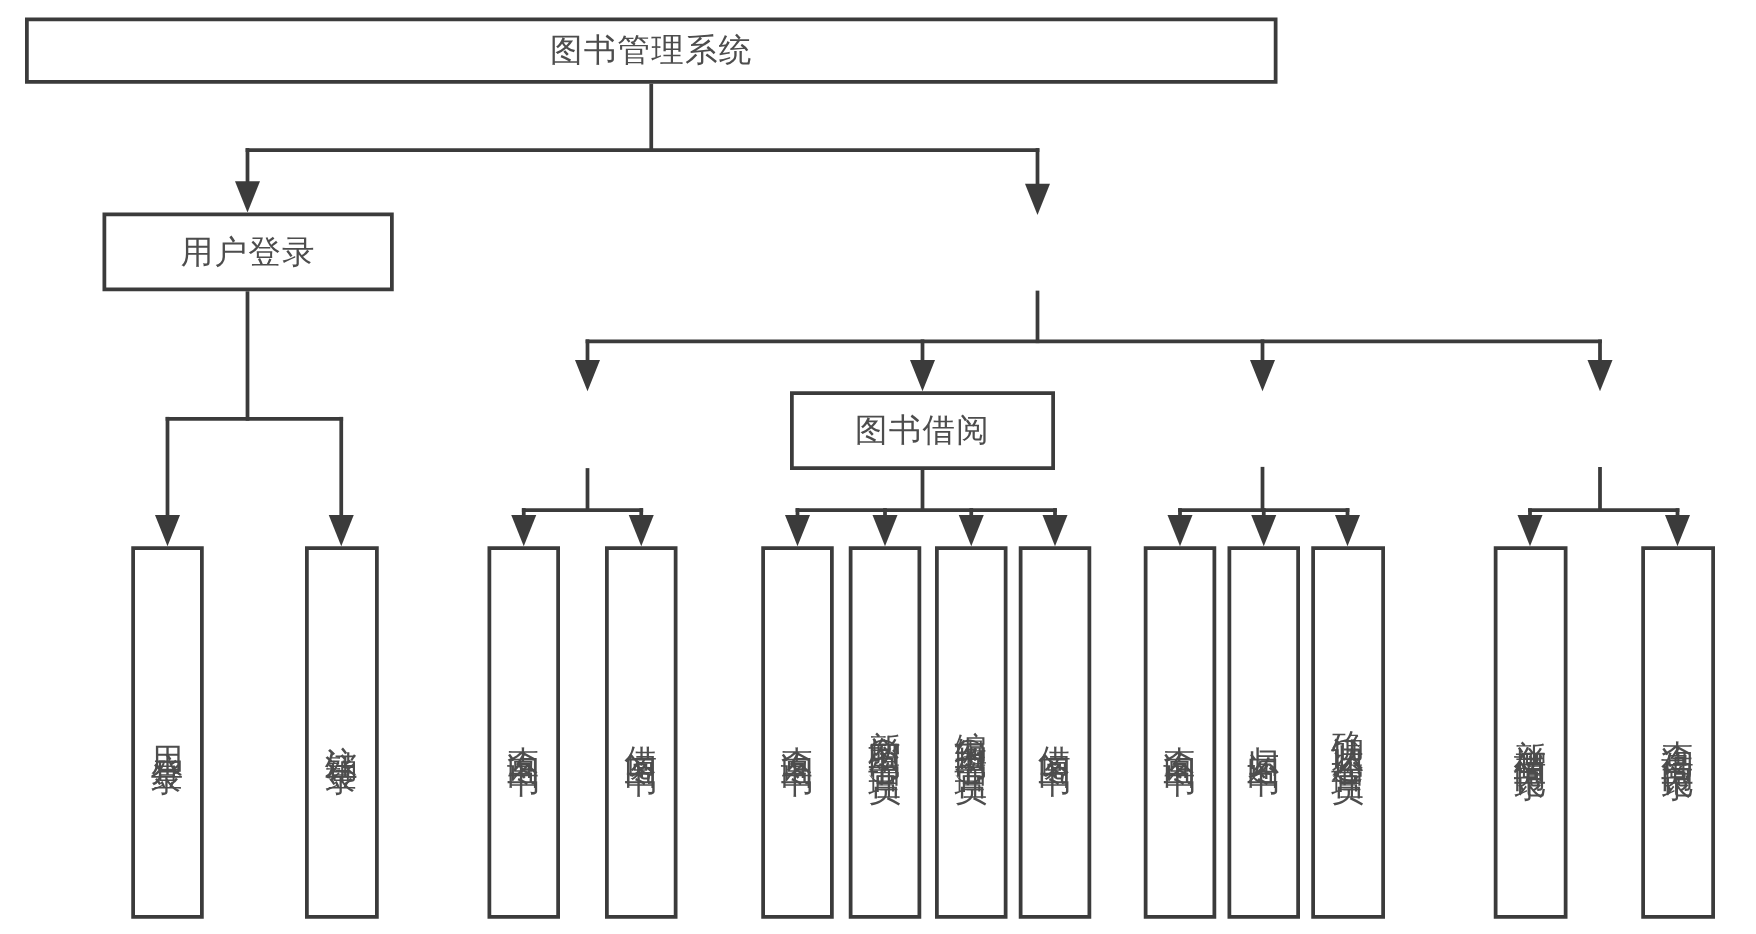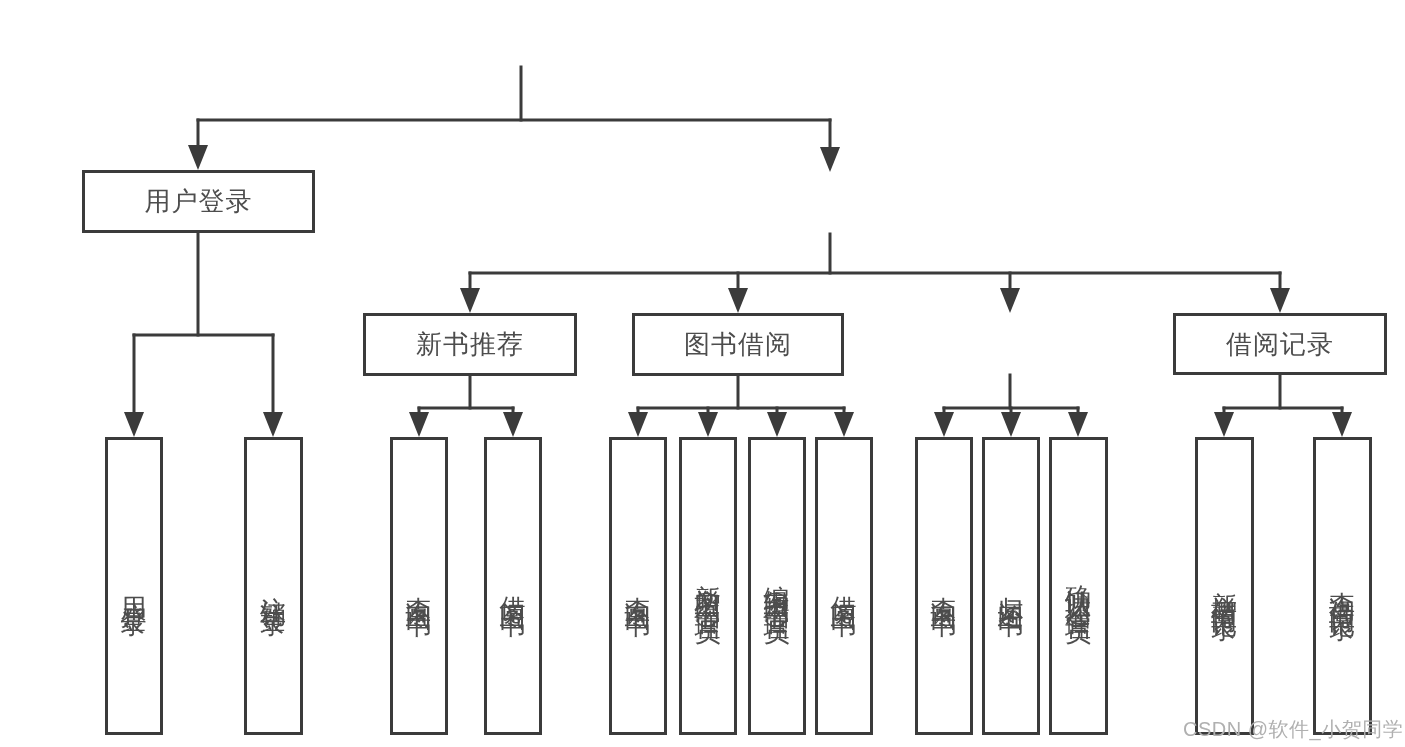--- a/index.html
+++ b/index.html
@@ -120,33 +120,30 @@
       <polygon points="767,412 787,412 777,437"></polygon>
       <polygon points="834,412 854,412 844,437"></polygon>
       <polygon points="934,412 954,412 944,437"></polygon>
       <polygon points="1001,412 1021,412 1011,437"></polygon>
       <polygon points="1068,412 1088,412 1078,437"></polygon>
       <polygon points="1214,412 1234,412 1224,437"></polygon>
       <polygon points="1332,412 1352,412 1342,437"></polygon>
     </g>
   </svg>
 
+  <div class="node node-h" style="left:20px;top:14px;width:1002px;height:53px">
+    <span class="lbl">图书管理系统</span>
+  </div>
 
   <div class="node node-h" style="left:82px;top:170px;width:233px;height:63px">
     <span class="lbl">用户登录</span>
   </div>
 
-  <div class="node node-h" style="left:363px;top:313px;width:214px;height:63px">
-    <span class="lbl">新书推荐</span>
-  </div>
   <div class="node node-h" style="left:632px;top:313px;width:212px;height:63px">
     <span class="lbl">图书借阅</span>
-  </div>
-  <div class="node node-h" style="left:1173px;top:313px;width:214px;height:62px">
-    <span class="lbl">借阅记录</span>
   </div>
 
   <div class="node node-v" style="left:105px;top:437px;width:58px;height:298px">
     <span class="lbl">用户登录</span>
   </div>
   <div class="node node-v" style="left:244px;top:437px;width:59px;height:298px">
     <span class="lbl">注销登录</span>
   </div>
 
   <div class="node node-v" style="left:390px;top:437px;width:58px;height:298px">
@@ -179,15 +176,14 @@
     <span class="lbl">确认归还（管理员）</span>
   </div>
 
   <div class="node node-v" style="left:1195px;top:437px;width:59px;height:298px">
     <span class="lbl">新增借阅记录</span>
   </div>
   <div class="node node-v" style="left:1313px;top:437px;width:59px;height:298px">
     <span class="lbl">查询借阅记录</span>
   </div>
 
-  <div id="watermark">CSDN @软件_小贺同学</div>
 
 </div>
 
 </body></html>

